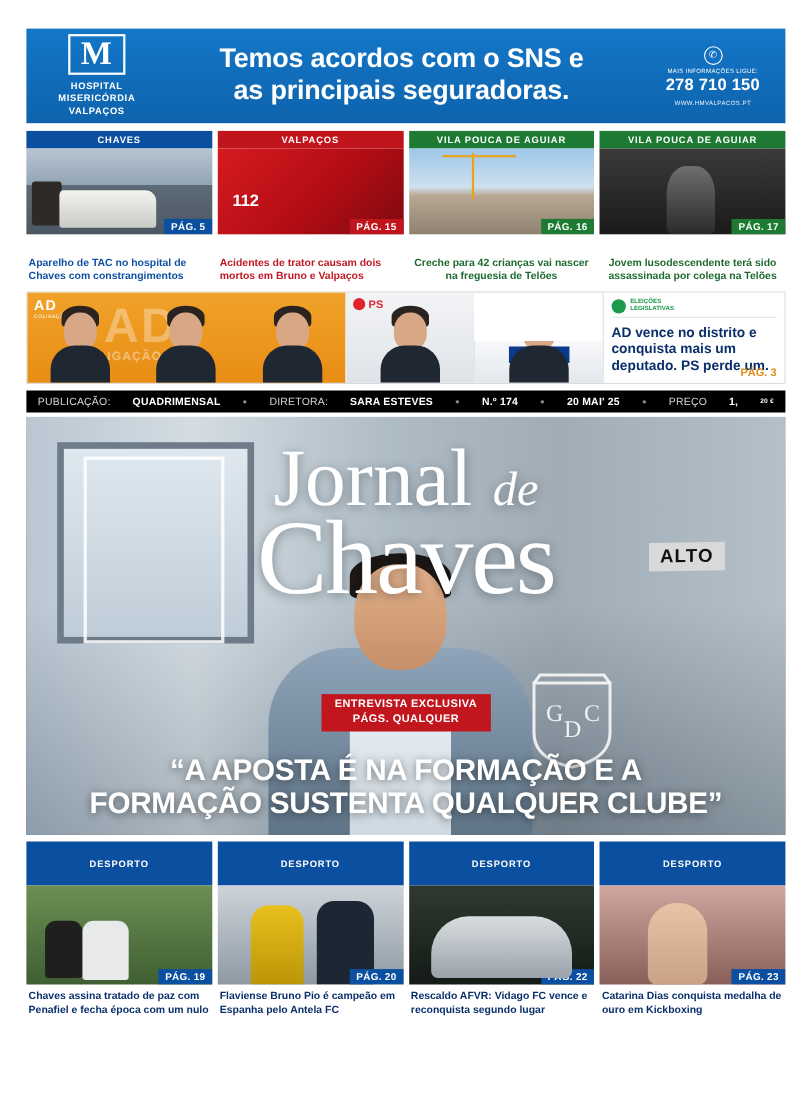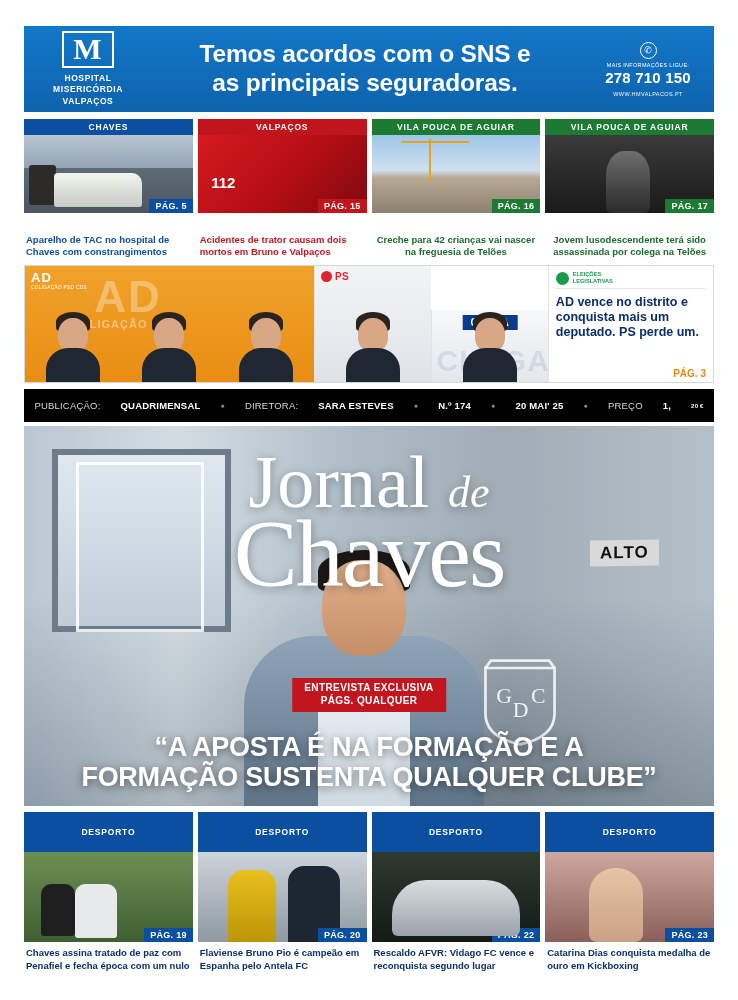--- a/index.html
+++ b/index.html
@@ -142,21 +142,21 @@
   .ph3::before{content:"";position:absolute;left:34%;top:4px;width:2px;height:42px;background:#e8a21c;}
   .ph3::after{content:"";position:absolute;left:18%;top:6px;width:40%;height:2px;background:#e8a21c;}
   .ph4 { background: linear-gradient(180deg,#3a3a3a 0%, #1a1a1a 100%); }
   .ph4::after{content:"";position:absolute;left:36%;top:16px;width:26%;height:62px;
       background:linear-gradient(180deg,#6e6e6e,#2a2a2a);border-radius:40% 40% 6px 6px;}
 
   
   .polband {
     display: flex;
     margin-top: 7px;
-    height: 118px;
+    height: 84px;
     border: 1px solid #d8d8d8;
   }
   .pol-ad {
     width: 42%;
     position: relative;
     background: linear-gradient(180deg,#f0a22a 0%, #e98d14 100%);
     overflow: hidden;
   }
   .pol-ad .ad-logo {
     position: absolute; left: 6px; top: 4px;
@@ -245,21 +245,21 @@
   .result-pag {
     position: absolute; right: 7px; bottom: 3px;
     font-size: 10px; font-weight: bold; color: #e08a14;
   }
 
   
   .infobar {
     margin-top: 6px;
     background: #000;
     color: #fff;
-    height: 33px;
+    height: 20px;
     display: flex; align-items: center; justify-content: center;
     gap: 20px;
     font-size: 9.5px;
     letter-spacing: .2px;
   }
   .infobar b { font-weight: bold; }
   .infobar .sep { color: #8e8e8e; font-size: 7px; }
   .infobar .light { color: #d8d8d8; }
 
   

